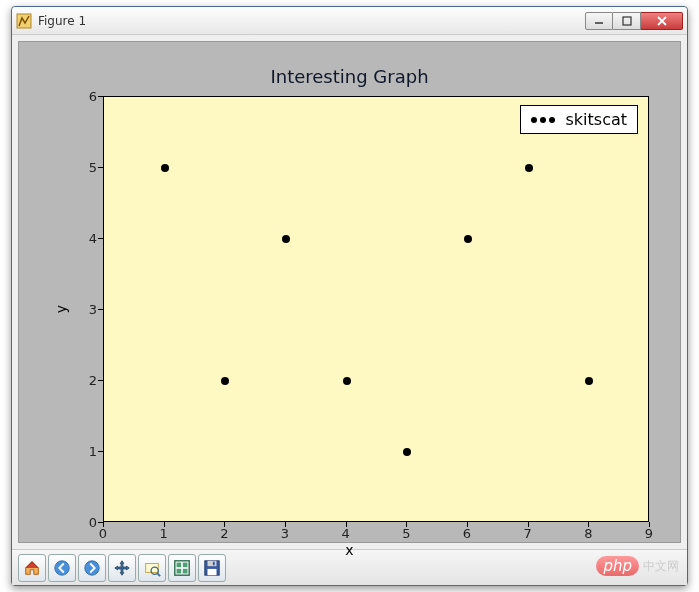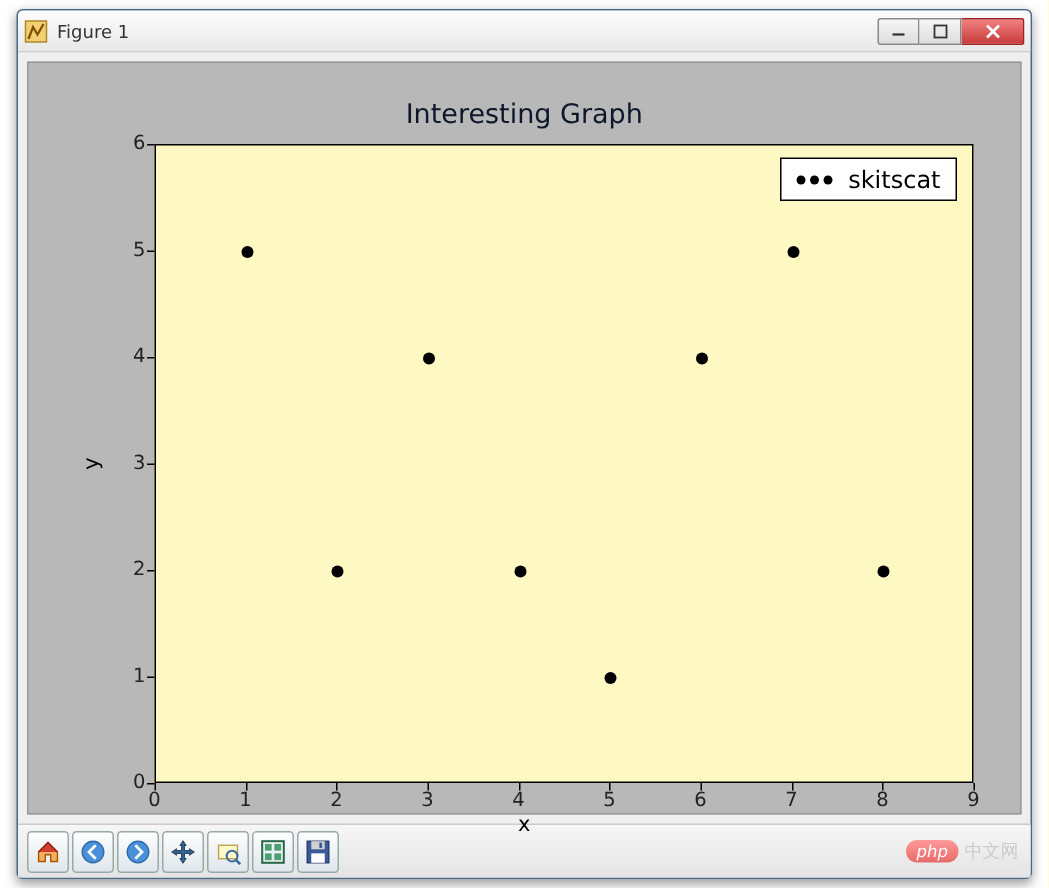--- a/index.html
+++ b/index.html
@@ -55,21 +55,21 @@
     }
     .tbtn {
       width:28px; height:28px; border:1px solid #9aa; border-radius:3px;
       background: linear-gradient(#fefefe,#dfe6ec); display:flex; align-items:center; justify-content:center;
     }
     .tbtn svg { width:18px; height:18px; }
     .watermark {
       position:absolute; right:20px; bottom:16px; font-size:12px; color:#ccc;
       display:flex; align-items:center; gap:4px; pointer-events:none;
     }
-    .watermark .badge { background: linear-gradient(#ff9a9a,#e86a6a); color:#fff; border-radius:10px; padding:1px 7px; font-size:11px; font-style:italic;}
+    .watermark .badge { background: linear-gradient(#ff9a9a,#e86a6a); color:#fff; border-radius:10px; padding:1px 7px; font-size:15px; font-style:italic;}
   </style>
 </head>
 <body>
 
 <div class="window">
   <div class="titlebar">
     <svg class="app-icon" viewBox="0 0 16 16">
       <rect x="1" y="1" width="14" height="14" fill="#f0d070" stroke="#b0882a"></rect>
       <path d="M3 13 L6 5 L9 10 L13 3" stroke="#805000" fill="none" stroke-width="1.5"></path>
     </svg>

